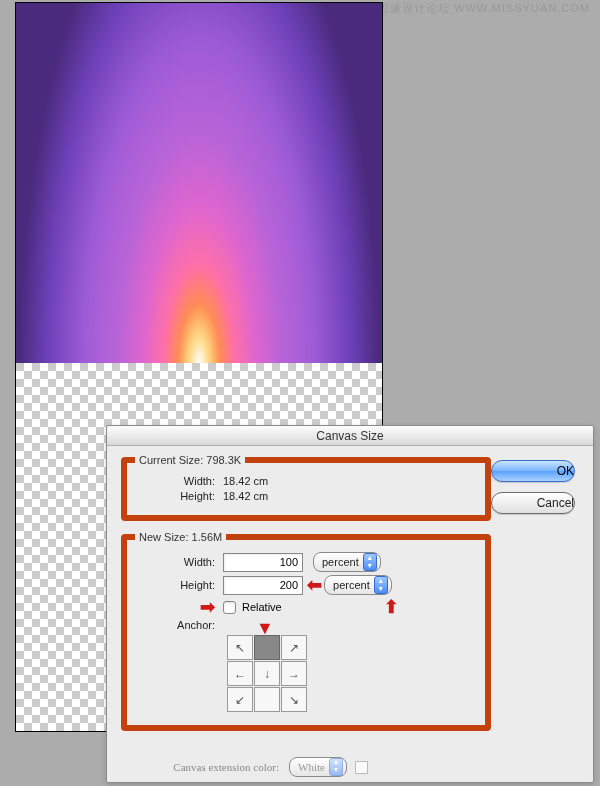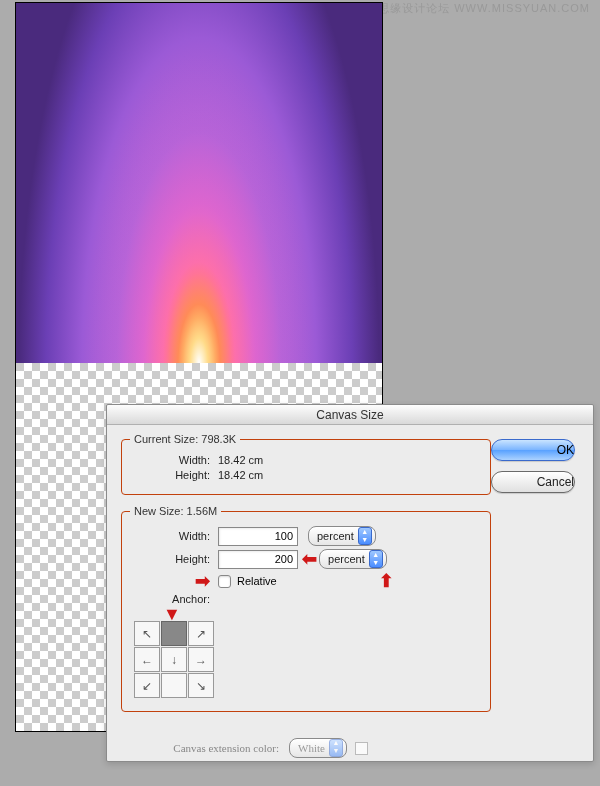--- a/index.html
+++ b/index.html
@@ -9,26 +9,26 @@
 .checker { position:absolute; left:0; top:0; width:100%; height:100%;
  background-image:linear-gradient(45deg,#ccc 25%,transparent 25%,transparent 75%,#ccc 75%),
                   linear-gradient(45deg,#ccc 25%,transparent 25%,transparent 75%,#ccc 75%);
  background-size:16px 16px; background-position:0 0,8px 8px; background-color:#fff; }
 .art { position:absolute; left:0; top:0; width:100%; height:360px; overflow:hidden;
  background:radial-gradient(ellipse 180px 500px at 50% 100%, #fff 0%, #ffef99 2%, #ffcc66 5%, #ff9933 9%, #ff6699 18%, #e066cc 30%, #c066d8 45%, #9b5ad6 65%, #6b3fb5 85%, #4a2a7d 100%);
 }
 .art::before{content:"";position:absolute;inset:0;
  background:radial-gradient(ellipse 150px 420px at 50% 100%, rgba(255,255,255,.95) 0%, rgba(255,220,140,.9) 6%, rgba(255,140,90,.7) 14%, rgba(255,120,180,.5) 24%, rgba(220,100,210,.35) 38%, rgba(155,90,214,.2) 55%, transparent 75%);
 }
-.dialog { position:absolute; top:404px; left:106px; width:488px; height:358px; background:#ececec; border:1px solid #8a8a8a; border-radius:2px; box-shadow:0 2px 6px rgba(0,0,0,.15); }
+.dialog { position:absolute; top:425px; left:106px; width:488px; height:358px; background:#ececec; border:1px solid #8a8a8a; border-radius:2px; box-shadow:0 2px 6px rgba(0,0,0,.15); }
 .titlebar { height:20px; background:linear-gradient(#fdfdfd,#d9d9d9); border-bottom:1px solid #b0b0b0; text-align:center; line-height:20px; font-size:12px; color:#333; border-radius:2px 2px 0 0;}
 .content { padding:8px 14px 10px 14px; display:flex; }
 .leftcol { flex:1; }
 .rightcol { width:88px; padding-top:6px; }
-fieldset { border:1px solid #c2410c; border-radius:4px; margin-bottom:10px; background:#ececec; padding:6px 10px 10px 8px; }
+fieldset { border:6px solid #c2410c; border-radius:4px; margin-bottom:10px; background:#ececec; padding:6px 10px 10px 8px; }
 legend { padding:0 4px; color:#333; font-size:11px; }
 .row { display:flex; align-items:center; margin:3px 0; }
 .lbl { width:88px; text-align:right; padding-right:8px; color:#222; }
 .val { color:#222; }
 input.txt { width:80px; height:19px; border:1px solid #888; background:#fff; padding:2px 4px; font-size:11px; box-shadow:inset 1px 1px 2px rgba(0,0,0,.08);text-align:right; }
 .sel { display:inline-flex; align-items:center; height:20px; border:1px solid #8a8a8a; border-radius:8px; background:linear-gradient(#fff,#e6e6e6); padding:0 3px 0 8px; margin-left:10px; font-size:11px; color:#222; box-shadow:0 1px 0 #fff inset; }
 .stepper { width:14px; height:18px; background:linear-gradient(#9fc8ff,#4a8dff); border-radius:3px; margin-left:4px; display:flex; flex-direction:column; border:1px solid #3a6acc;}
 .stepper div{flex:1; text-align:center; line-height:7px; font-size:7px; color:#fff;}
 .chk { width:13px; height:13px; border:1px solid #888; border-radius:3px; background:#fff; box-shadow:inset 0 1px 2px rgba(0,0,0,.15); display:inline-block; vertical-align:middle; }
 .anchor { display:grid; grid-template-columns:repeat(3,26px); grid-template-rows:repeat(3,25px); gap:1px; margin-left:4px;}
@@ -105,21 +105,21 @@
           </div>
         </div>
 
         <div class="row">
           <div class="lbl" style="text-align:right;"><span class="arrow arrow-r"></span></div>
           <span class="chk"></span>
           <span style="margin-left:6px;">Relative</span>
           <span class="arrow arrow-u" style="margin-left:102px;"></span>
         </div>
 
-        <div class="row" style="align-items:flex-start;flex-direction:column;">
+        <div class="row" style="align-items:flex-start;">
           <div class="lbl">Anchor:</div>
           <div style="display:flex;flex-direction:column;align-items:center;">
             <span class="arrow" style="margin-bottom:-2px;transform:translateX(0);">▼</span>
             <div class="anchor">
               <div>↖</div>
               <div class="sel2"></div>
               <div>↗</div>
               <div>←</div>
               <div>↓</div>
               <div>→</div>

